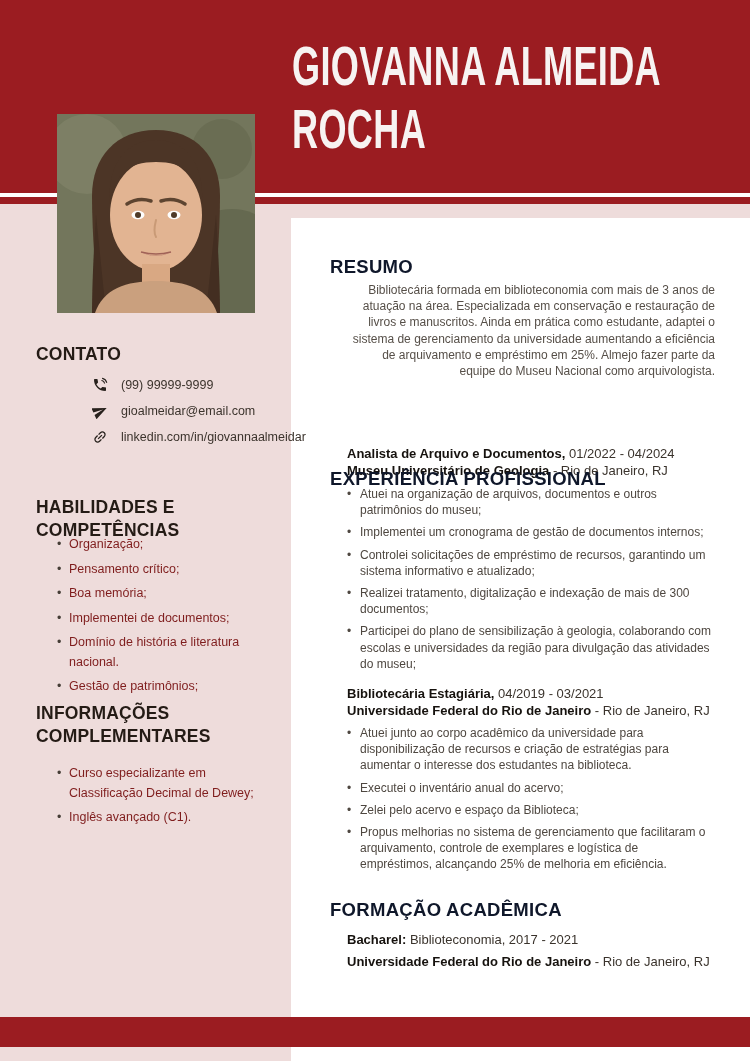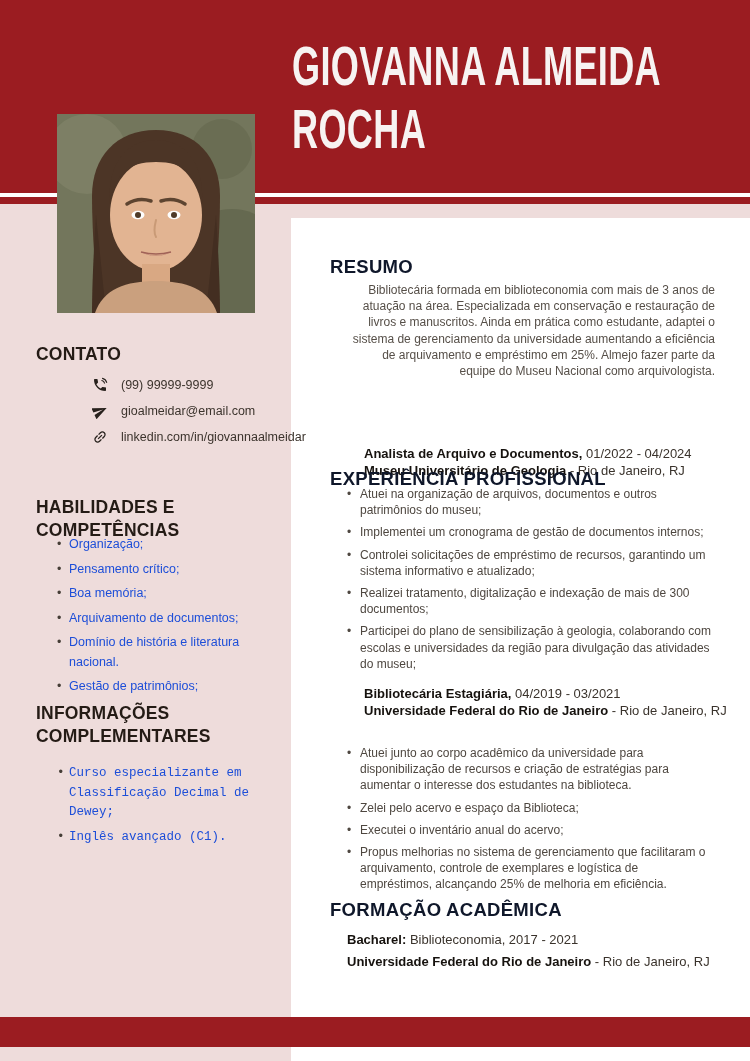--- a/index.html
+++ b/index.html
@@ -30,49 +30,49 @@
   }
   .contact-title{top:139px;}
   .contact-items{position:absolute;left:17px;top:170px;width:291px;margin-left:20px;}
   .c-item{position:relative;height:26px;}
   .c-item .ic{position:absolute;left:55px;top:3px;width:16px;height:16px;}
   .c-item .txt{position:absolute;left:84px;top:4px;font-size:12.5px;color:#3c342d;white-space:nowrap;}
   .skills-title{top:272px;width:190px;margin-top:20px;}
   .side-list{position:absolute;left:57px;width:198px;list-style:none;margin:0;padding:0;}
   .skills-list{top:331px;}
   .info-title{top:498px;width:205px;}
-  .info-list{top:560px;width:200px;font-family:Liberation Mono, monospace;}
+  .info-list{top:560px;width:200px;}
   .side-list li{
     position:relative;padding-left:12px;margin-bottom:5px;
-    font-size:12.5px;line-height:19.5px;color:#1d4ed8;
+    font-size:12.5px;line-height:19.5px;color:#7f1d1d;
   }
   .side-list li::before{content:"•";position:absolute;left:0;top:0;color:#453d36;}
   
   .m-title{
     position:absolute;left:330px;z-index:2;color:#0f172a;font-weight:bold;
     font-size:18.5px;letter-spacing:.3px;white-space:nowrap;
   }
   .resume-title{top:256px;}
   .resume-text{
     position:absolute;left:347px;top:282px;width:368px;
     font-size:12px;line-height:16.2px;color:#564f48;text-align:right;
   }
   .exp-title{top:420px;margin-top:48px;}
-  .job-head{position:absolute;left:364px;font-size:13px;line-height:16.5px;color:#3a332c;white-space:nowrap;}
+  .job-head{position:absolute;left:347px;font-size:13px;line-height:16.5px;color:#3a332c;white-space:nowrap;}
   .job-head .b{font-weight:bold;color:#16120e;}
   .jh1a{top:446px;} .jh1b{top:463px;}
   .jh2a{top:686px;} .jh2b{top:703px;}
   .m-list{position:absolute;left:347px;width:366px;list-style:none;margin:0;padding:0;}
   .m-list li{
     position:relative;padding-left:13px;margin-bottom:6px;
     font-size:12px;line-height:16.2px;color:#4e4740;
   }
   .m-list li::before{content:"•";position:absolute;left:0;top:0;color:#4e4740;}
   .job1-list{top:486px;}
-  .job2-list{top:725px;margin-top:20px;}
+  .job2-list{top:725px;}
   .edu-title{top:899px;}
   .edu-block{position:absolute;left:347px;top:929px;font-size:13px;line-height:21.5px;color:#3a332c;}
   .edu-block .b{font-weight:bold;color:#16120e;}
 </style>
 </head>
 <body>
 
 <div class="page">
 
   <div class="band-top"></div>
@@ -144,21 +144,21 @@
         </span>
         <span class="txt">linkedin.com/in/giovannaalmeidar</span>
       </div>
     </div>
 
     <div class="side-title skills-title">HABILIDADES E COMPETÊNCIAS</div>
     <ul class="side-list skills-list">
       <li>Organização;</li>
       <li>Pensamento crítico;</li>
       <li>Boa memória;</li>
-      <li>Arquivamento de documentos;</li>
+      <li>Implementei de documentos;</li>
       <li>Domínio de história e literatura nacional.</li>
       <li>Gestão de patrimônios;</li>
     </ul>
 
     <div class="side-title info-title">INFORMAÇÕES COMPLEMENTARES</div>
     <ul class="side-list info-list">
       <li>Curso especializante em Classificação Decimal de Dewey;</li>
       <li>Inglês avançado (C1).</li>
     </ul>
 
@@ -176,22 +176,22 @@
     <li>Implementei um cronograma de gestão de documentos internos;</li>
     <li>Controlei solicitações de empréstimo de recursos, garantindo um sistema informativo e atualizado;</li>
     <li>Realizei tratamento, digitalização e indexação de mais de 300 documentos;</li>
     <li>Participei do plano de sensibilização à geologia, colaborando com escolas e universidades da região para divulgação das atividades do museu;</li>
   </ul>
 
   <div class="job-head jh2a"><span class="b">Bibliotecária Estagiária,</span> <span>04/2019 - 03/2021</span></div>
   <div class="job-head jh2b"><span class="b">Universidade Federal do Rio de Janeiro</span> <span>- Rio de Janeiro, RJ</span></div>
   <ul class="m-list job2-list">
     <li>Atuei junto ao corpo acadêmico da universidade para disponibilização de recursos e criação de estratégias para aumentar o interesse dos estudantes na biblioteca.</li>
+    <li>Executei o inventário anual do acervo;</li>
     <li>Zelei pelo acervo e espaço da Biblioteca;</li>
-    <li>Executei o inventário anual do acervo;</li>
     <li>Propus melhorias no sistema de gerenciamento que facilitaram o arquivamento, controle de exemplares e logística de empréstimos, alcançando 25% de melhoria em eficiência.</li>
   </ul>
 
   <div class="m-title edu-title">FORMAÇÃO ACADÊMICA</div>
   <div class="edu-block">
     <div><span class="b">Bacharel:</span> <span>Biblioteconomia, 2017 - 2021</span></div>
     <div><span class="b">Universidade Federal do Rio de Janeiro</span> <span>- Rio de Janeiro, RJ</span></div>
   </div>
 
   <div class="band-bottom"></div>

